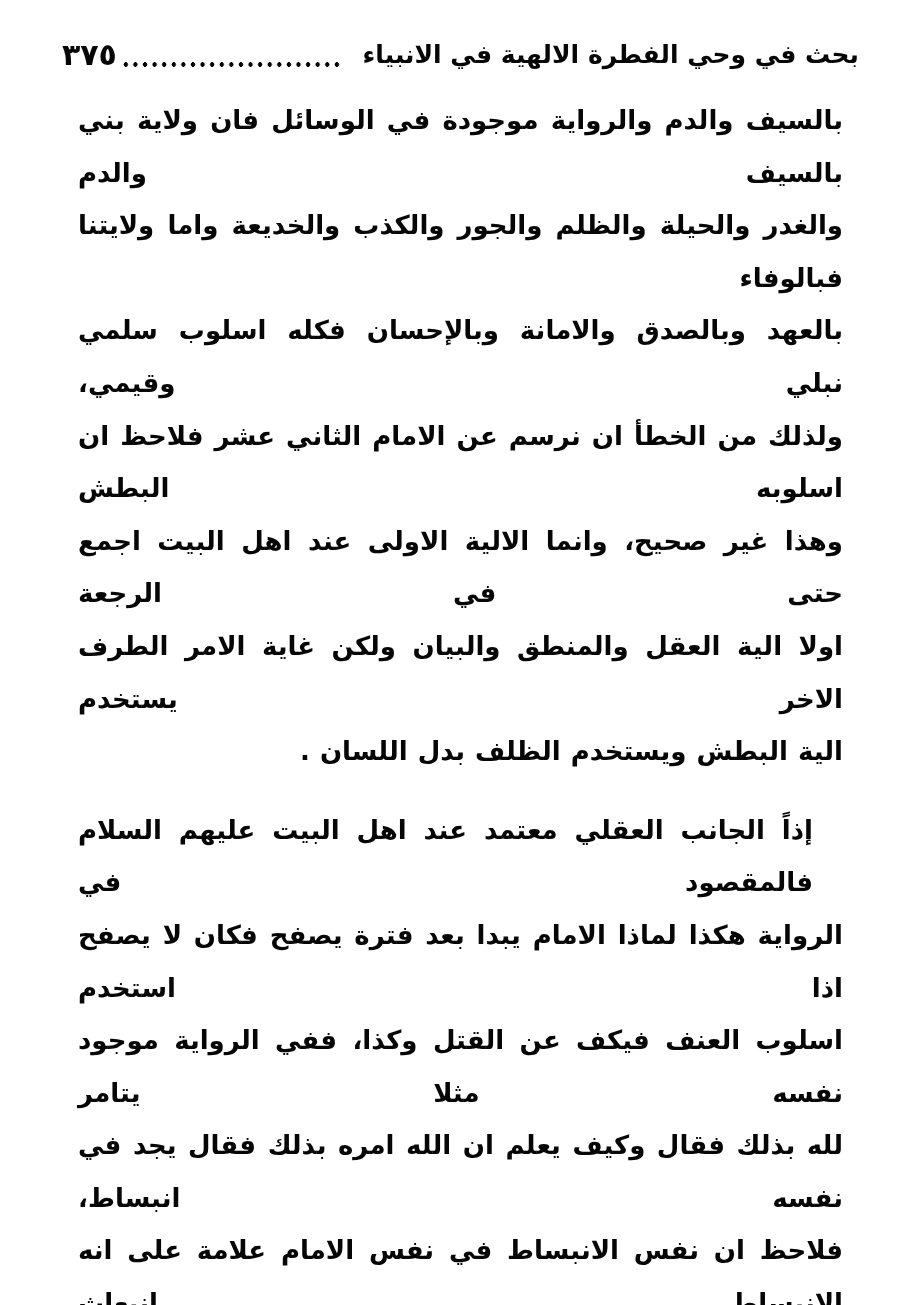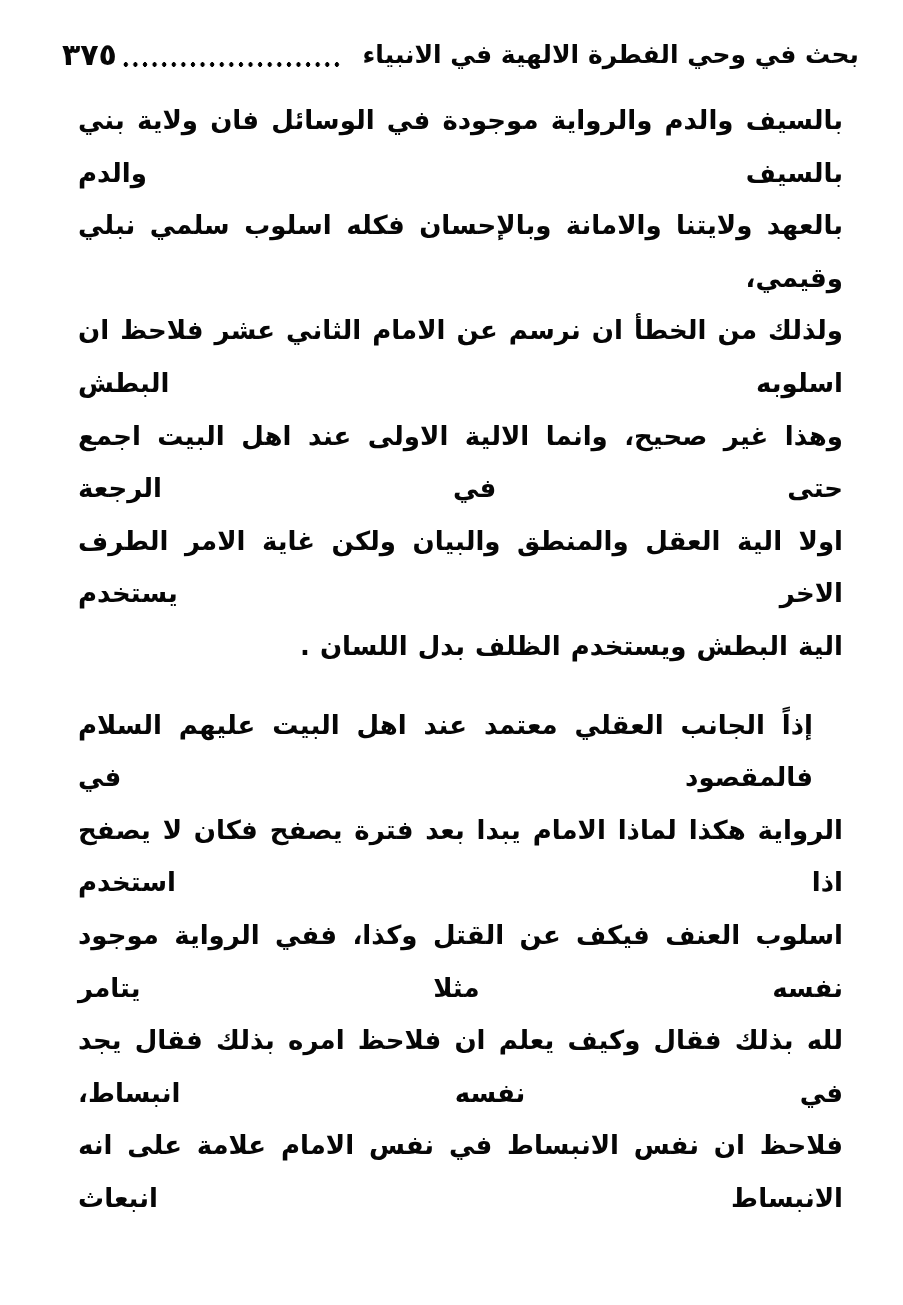--- a/index.html
+++ b/index.html
@@ -76,30 +76,31 @@
   <div class="header">
     <span class="header-title">بحث في وحي الفطرة الالهية في الانبياء</span>
     <span class="dot-leader"></span>
     <span class="page-number">٣٧٥</span>
   </div>
 
   <div class="body-text">
 
     <div class="para">
       <div class="line">بالسيف والدم والرواية موجودة في الوسائل فان ولاية بني بالسيف والدم</div>
-      <div class="line">بالعهد ولايتنا والامانة وبالإحسان فكله اسلوب سلمي نبلي وقيمي،</div>
+      <div class="line">والغدر والحيلة والظلم والجور والكذب والخديعة واما ولايتنا فبالوفاء</div>
+      <div class="line">بالعهد وبالصدق والامانة وبالإحسان فكله اسلوب سلمي نبلي وقيمي،</div>
       <div class="line">ولذلك من الخطأ ان نرسم عن الامام الثاني عشر فلاحظ ان اسلوبه البطش</div>
       <div class="line">وهذا غير صحيح، وانما الالية الاولى عند اهل البيت اجمع حتى في الرجعة</div>
       <div class="line">اولا الية العقل والمنطق والبيان ولكن غاية الامر الطرف الاخر يستخدم</div>
       <div class="line endline">الية البطش ويستخدم الظلف بدل اللسان .</div>
     </div>
 
     <div class="para">
       <div class="line indent">إذاً الجانب العقلي معتمد عند اهل البيت عليهم السلام فالمقصود في</div>
       <div class="line">الرواية هكذا لماذا الامام يبدا بعد فترة يصفح فكان لا يصفح اذا استخدم</div>
       <div class="line">اسلوب العنف فيكف عن القتل وكذا، ففي الرواية موجود نفسه مثلا يتامر</div>
-      <div class="line">لله بذلك فقال وكيف يعلم ان فلاحظ امره بذلك فقال يجد في نفسه انبساط،</div>
+      <div class="line">لله بذلك فقال وكيف يعلم ان الله امره بذلك فقال يجد في نفسه انبساط،</div>
       <div class="line">فلاحظ ان نفس الانبساط في نفس الامام علامة على انه الانبساط انبعاث</div>
 
     </div>
 
   </div>
 </div>
 
 </body></html>

